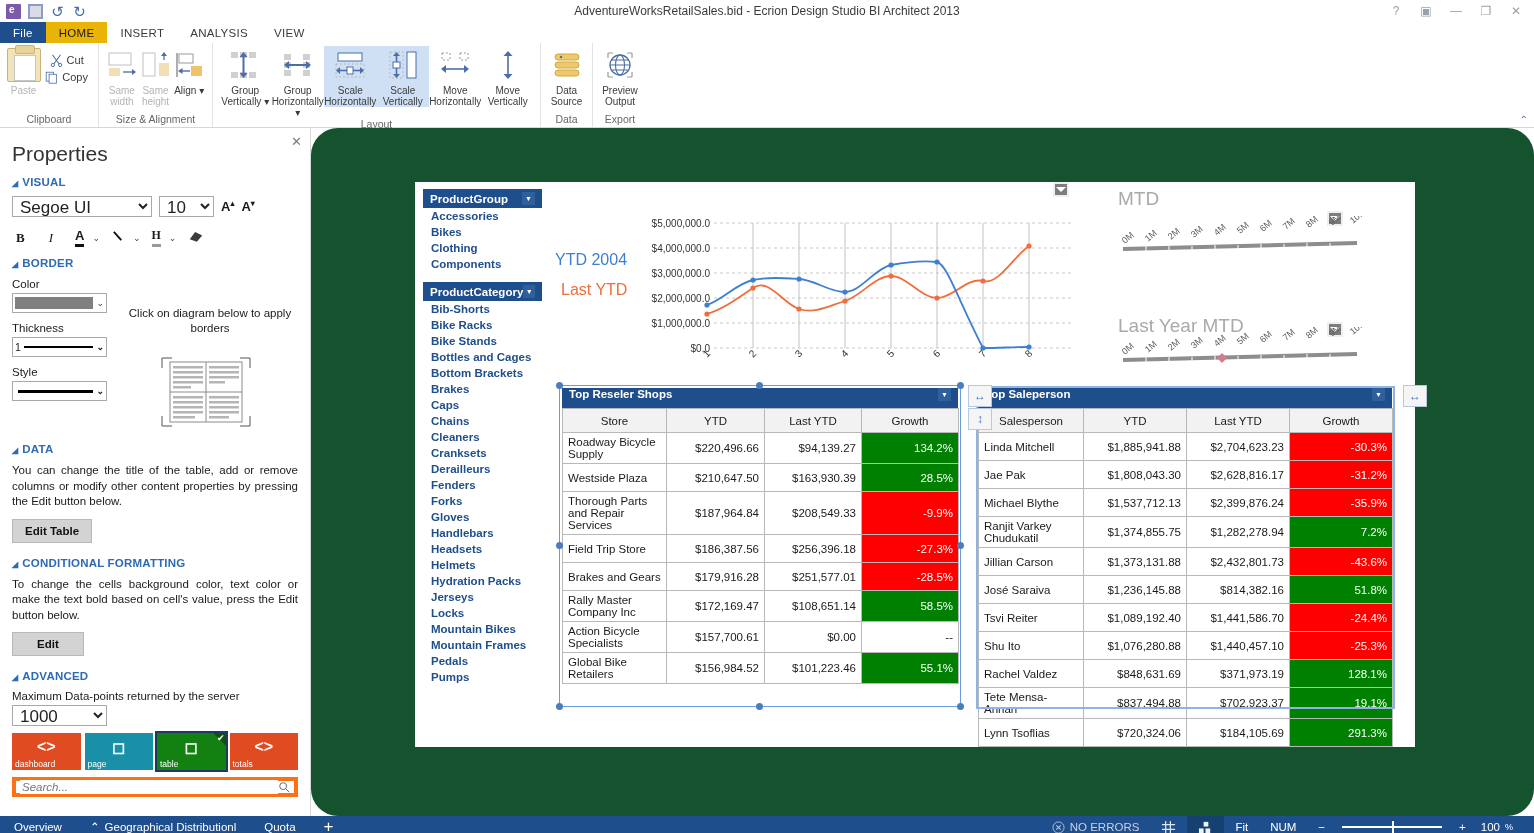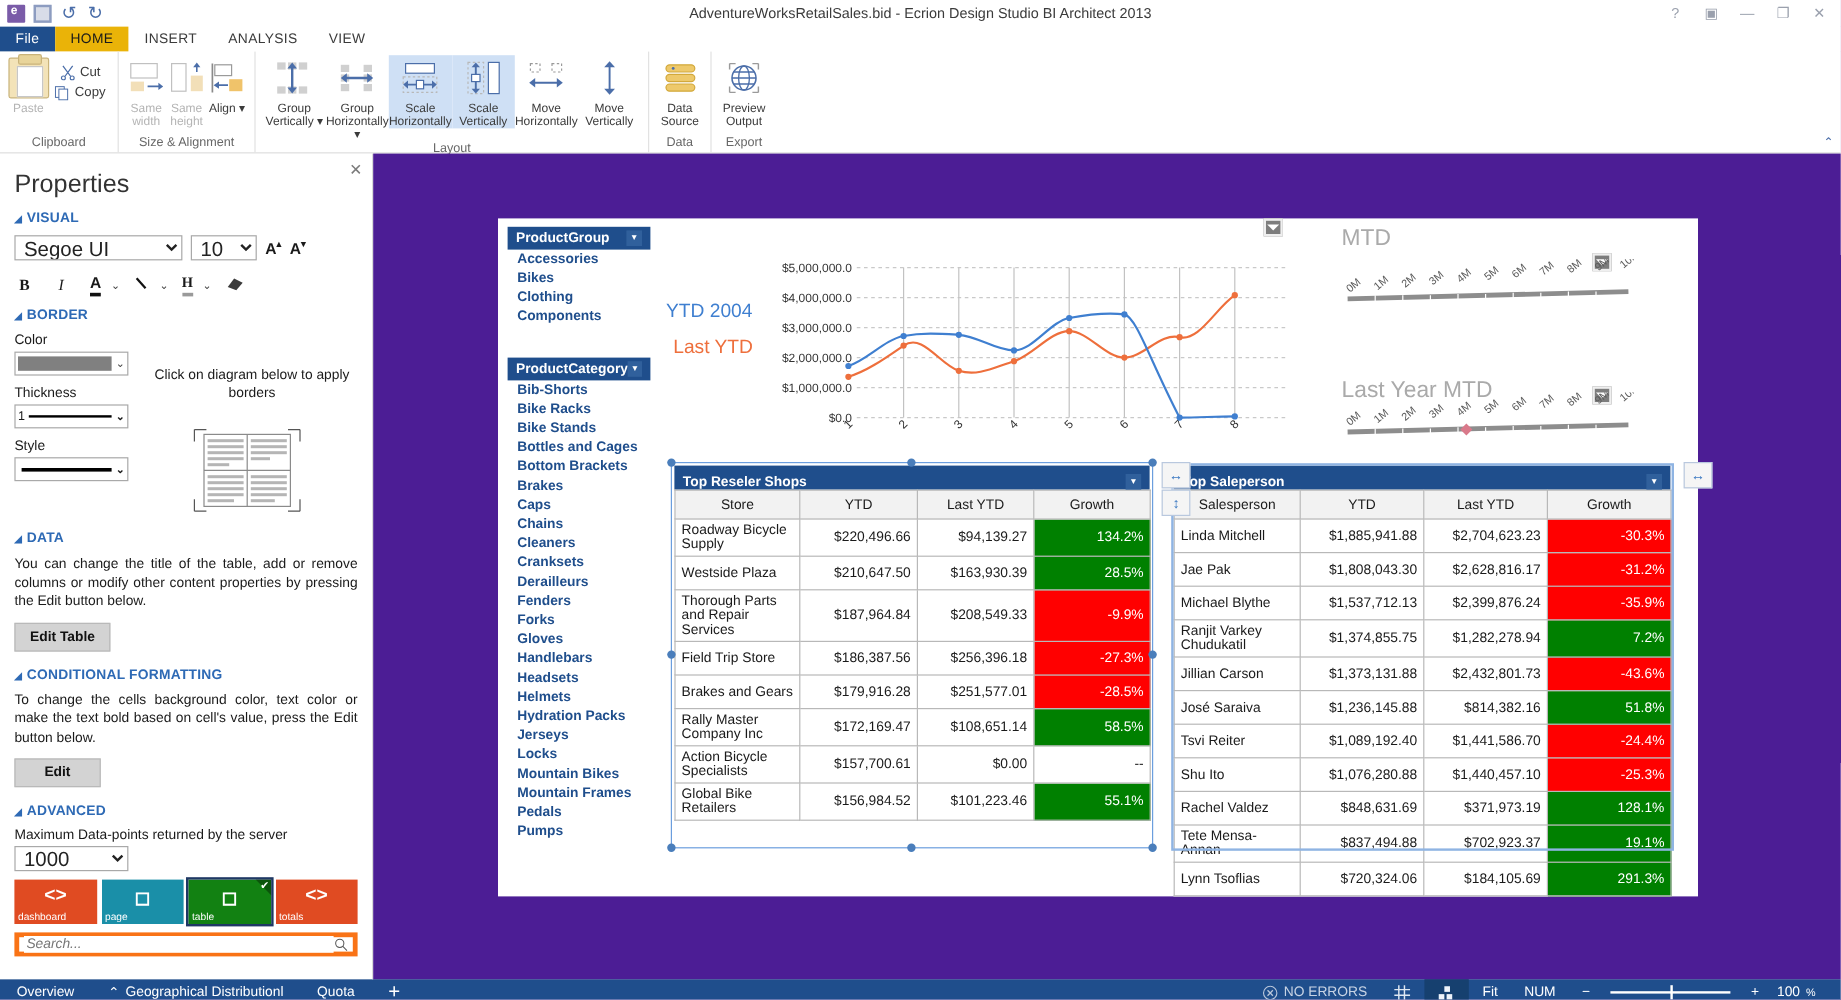--- a/index.html
+++ b/index.html
@@ -79,34 +79,34 @@
   .tiles { display:flex; gap:4px; margin-top:7px; }
   .tile { width:70px; height:37px; position:relative; color:#fff; }
   .tile .tl { position:absolute; left:3px; bottom:1px; font-size:8.5px; }
   .tile .ti { position:absolute; left:0; right:0; top:5px; text-align:center; font-size:16px; font-weight:bold; }
   .tile.sel { outline:2px solid #1f3864; }
   .tile .chk { position:absolute; right:1px; top:0px; font-size:9px; }
   .tile .corner{position:absolute;right:0;top:0;border-top:13px solid rgba(0,0,0,.35);border-left:13px solid transparent;}
   .searchbar { margin-top:7px; height:20px; border:4px solid #f97316; display:flex; align-items:center; padding:0 4px; }
   .searchbar input { border:0; outline:0; flex:1; font-style:italic; font-size:11.5px; color:#777; font-family:inherit;}
   
-  .canvas { flex:1; background:#4c1d95; position:relative; overflow:hidden; }
+  .canvas { flex:1; background:#14532d; position:relative; overflow:hidden;border-radius:27px; }
   .page { position:absolute; left:104px; top:54px; width:1000px; height:565px; background:#fff; }
   
   .slicer-hdr { background:#1f4e8c; color:#fff; font-weight:bold; font-size:11.5px; padding:3px 7px; display:flex; justify-content:space-between; align-items:center;}
   .slicer-hdr .dd { width:13px; height:13px; background:#30609c; display:flex; align-items:center; justify-content:center; font-size:7px;}
   .slicer-item { color:#1f4e8c; font-weight:bold; font-size:11.5px; padding:2px 0 2px 8px; }
   .legend-blue { color:#3f7fd0; font-size:16px; }
   .legend-orange { color:#ee6f3c; font-size:16px; }
   .fltbtn { width:16px; height:15px; background:#7d7d7d; border:2px solid #efefef; display:flex; align-items:center; justify-content:center;}
   .fltbtn:after{content:"";border-left:5px solid transparent;border-right:5px solid transparent;border-top:5px solid #fff;}
   .kpi-title { color:#aaaaaa; font-size:19px; }
   
   .dtable { position:absolute; background:#fff; }
-  .dt-title { background:#1f4e8c; color:#fff; font-weight:bold; font-size:11.5px; height:20px; display:flex; align-items:flex-end; padding:0 7px; justify-content:space-between;}
+  .dt-title { background:#1f4e8c; color:#fff; font-weight:bold; font-size:11.5px; height:20px; display:flex; align-items:flex-start; padding:0 7px; justify-content:space-between;}
   table.grid { border-collapse:collapse; width:100%; table-layout:fixed; }
   table.grid th { background:#f2f2f2; font-weight:400; font-size:11.5px; border:1px solid #b8b8b8; height:24px; color:#1a1a1a;}
   table.grid td { border:1px solid #b8b8b8; font-size:11.5px; padding:3px 5px; height:28px; vertical-align:middle;}
   td.num { text-align:right; }
   td.g-pos { background:#008000; color:#fff; text-align:right; }
   td.g-neg { background:#ff0000; color:#fff; text-align:right; }
   td.g-non { background:#fff; text-align:right; }
   .sel-frame { position:absolute; border:1px solid #6b9ede; pointer-events:none; }
   .hnd { position:absolute; width:7px; height:7px; border-radius:50%; background:#4a7ebb; }
   .resize-chip { position:absolute; width:24px; height:22px; background:#f5f5f5; border:1px solid #b9c8de; display:flex; align-items:center; justify-content:center; color:#3d7ac2; font-size:12px;}
@@ -476,21 +476,21 @@
           <span class="dd">▼</span>
         </div>
         <div>
           <div class="slicer-item">Accessories</div>
           <div class="slicer-item">Bikes</div>
           <div class="slicer-item">Clothing</div>
           <div class="slicer-item">Components</div>
         </div>
       </div>
 
-      <div style="position:absolute;left:8px;top:116px;width:119px">
+      <div style="position:absolute;left:8px;top:100px;width:119px">
         <div class="slicer-hdr">
           <span>ProductCategory</span>
           <span class="dd">▼</span>
         </div>
         <div>
           <div class="slicer-item">Bib-Shorts</div>
           <div class="slicer-item">Bike Racks</div>
           <div class="slicer-item">Bike Stands</div>
           <div class="slicer-item">Bottles and Cages</div>
           <div class="slicer-item">Bottom Brackets</div>

